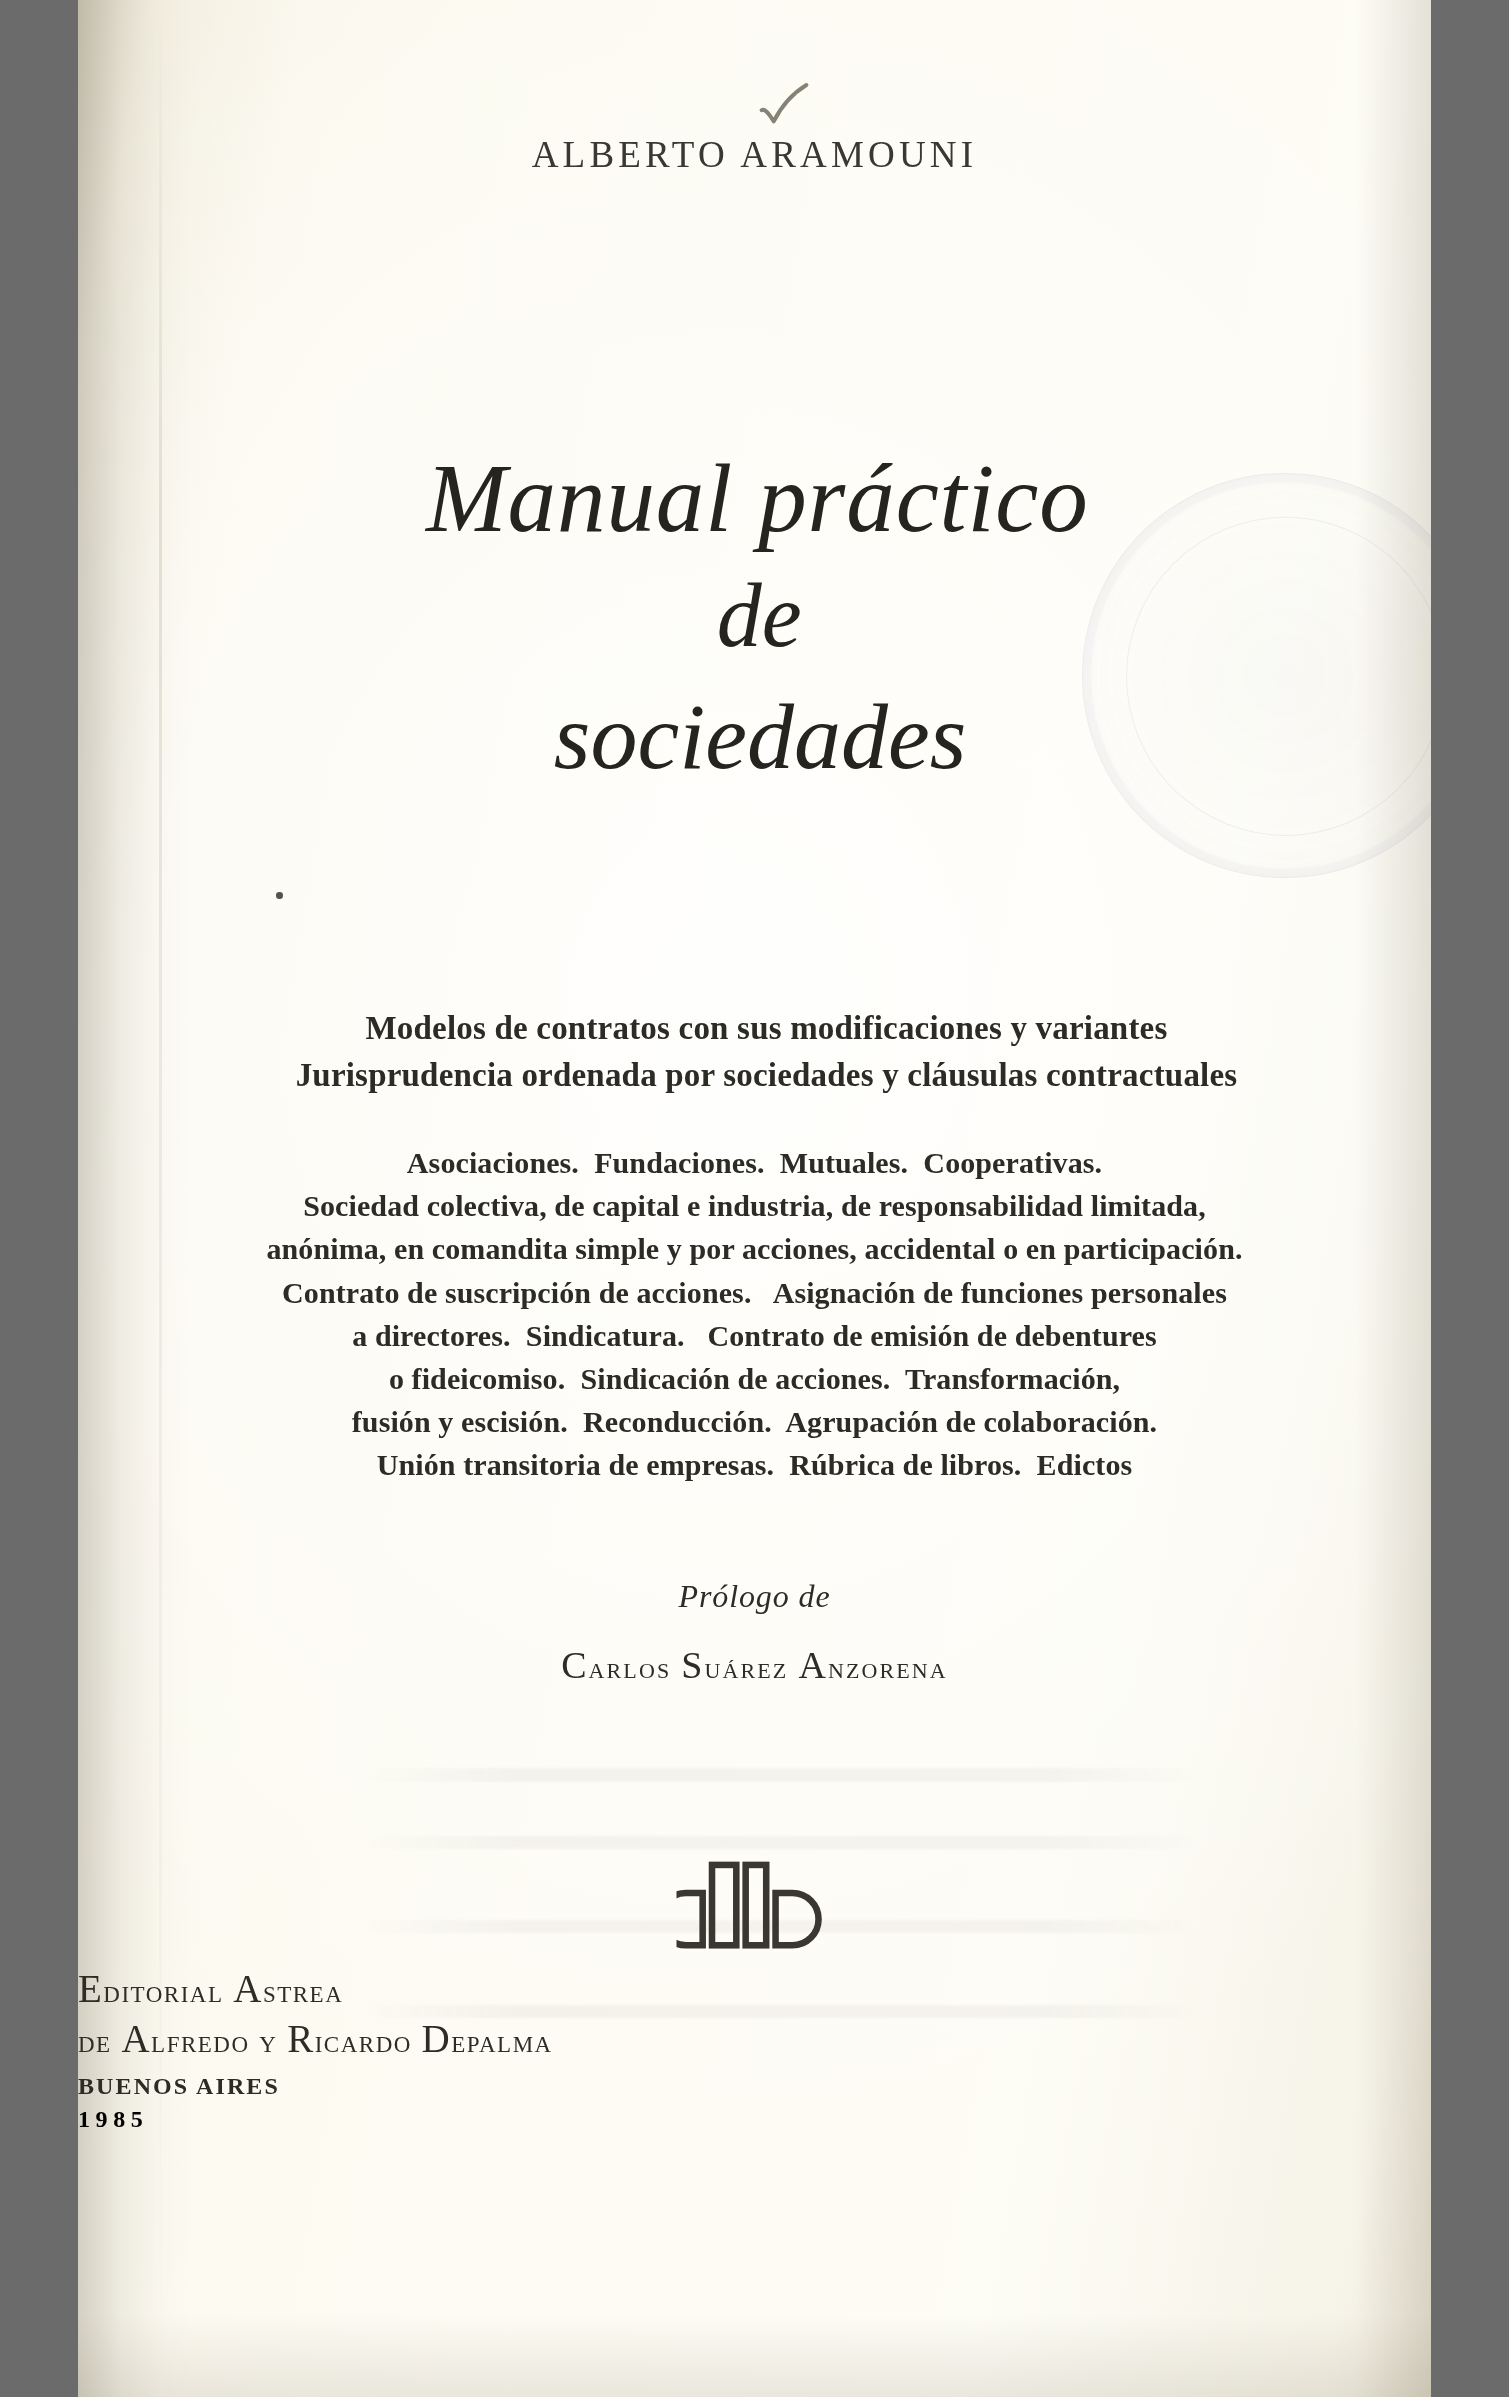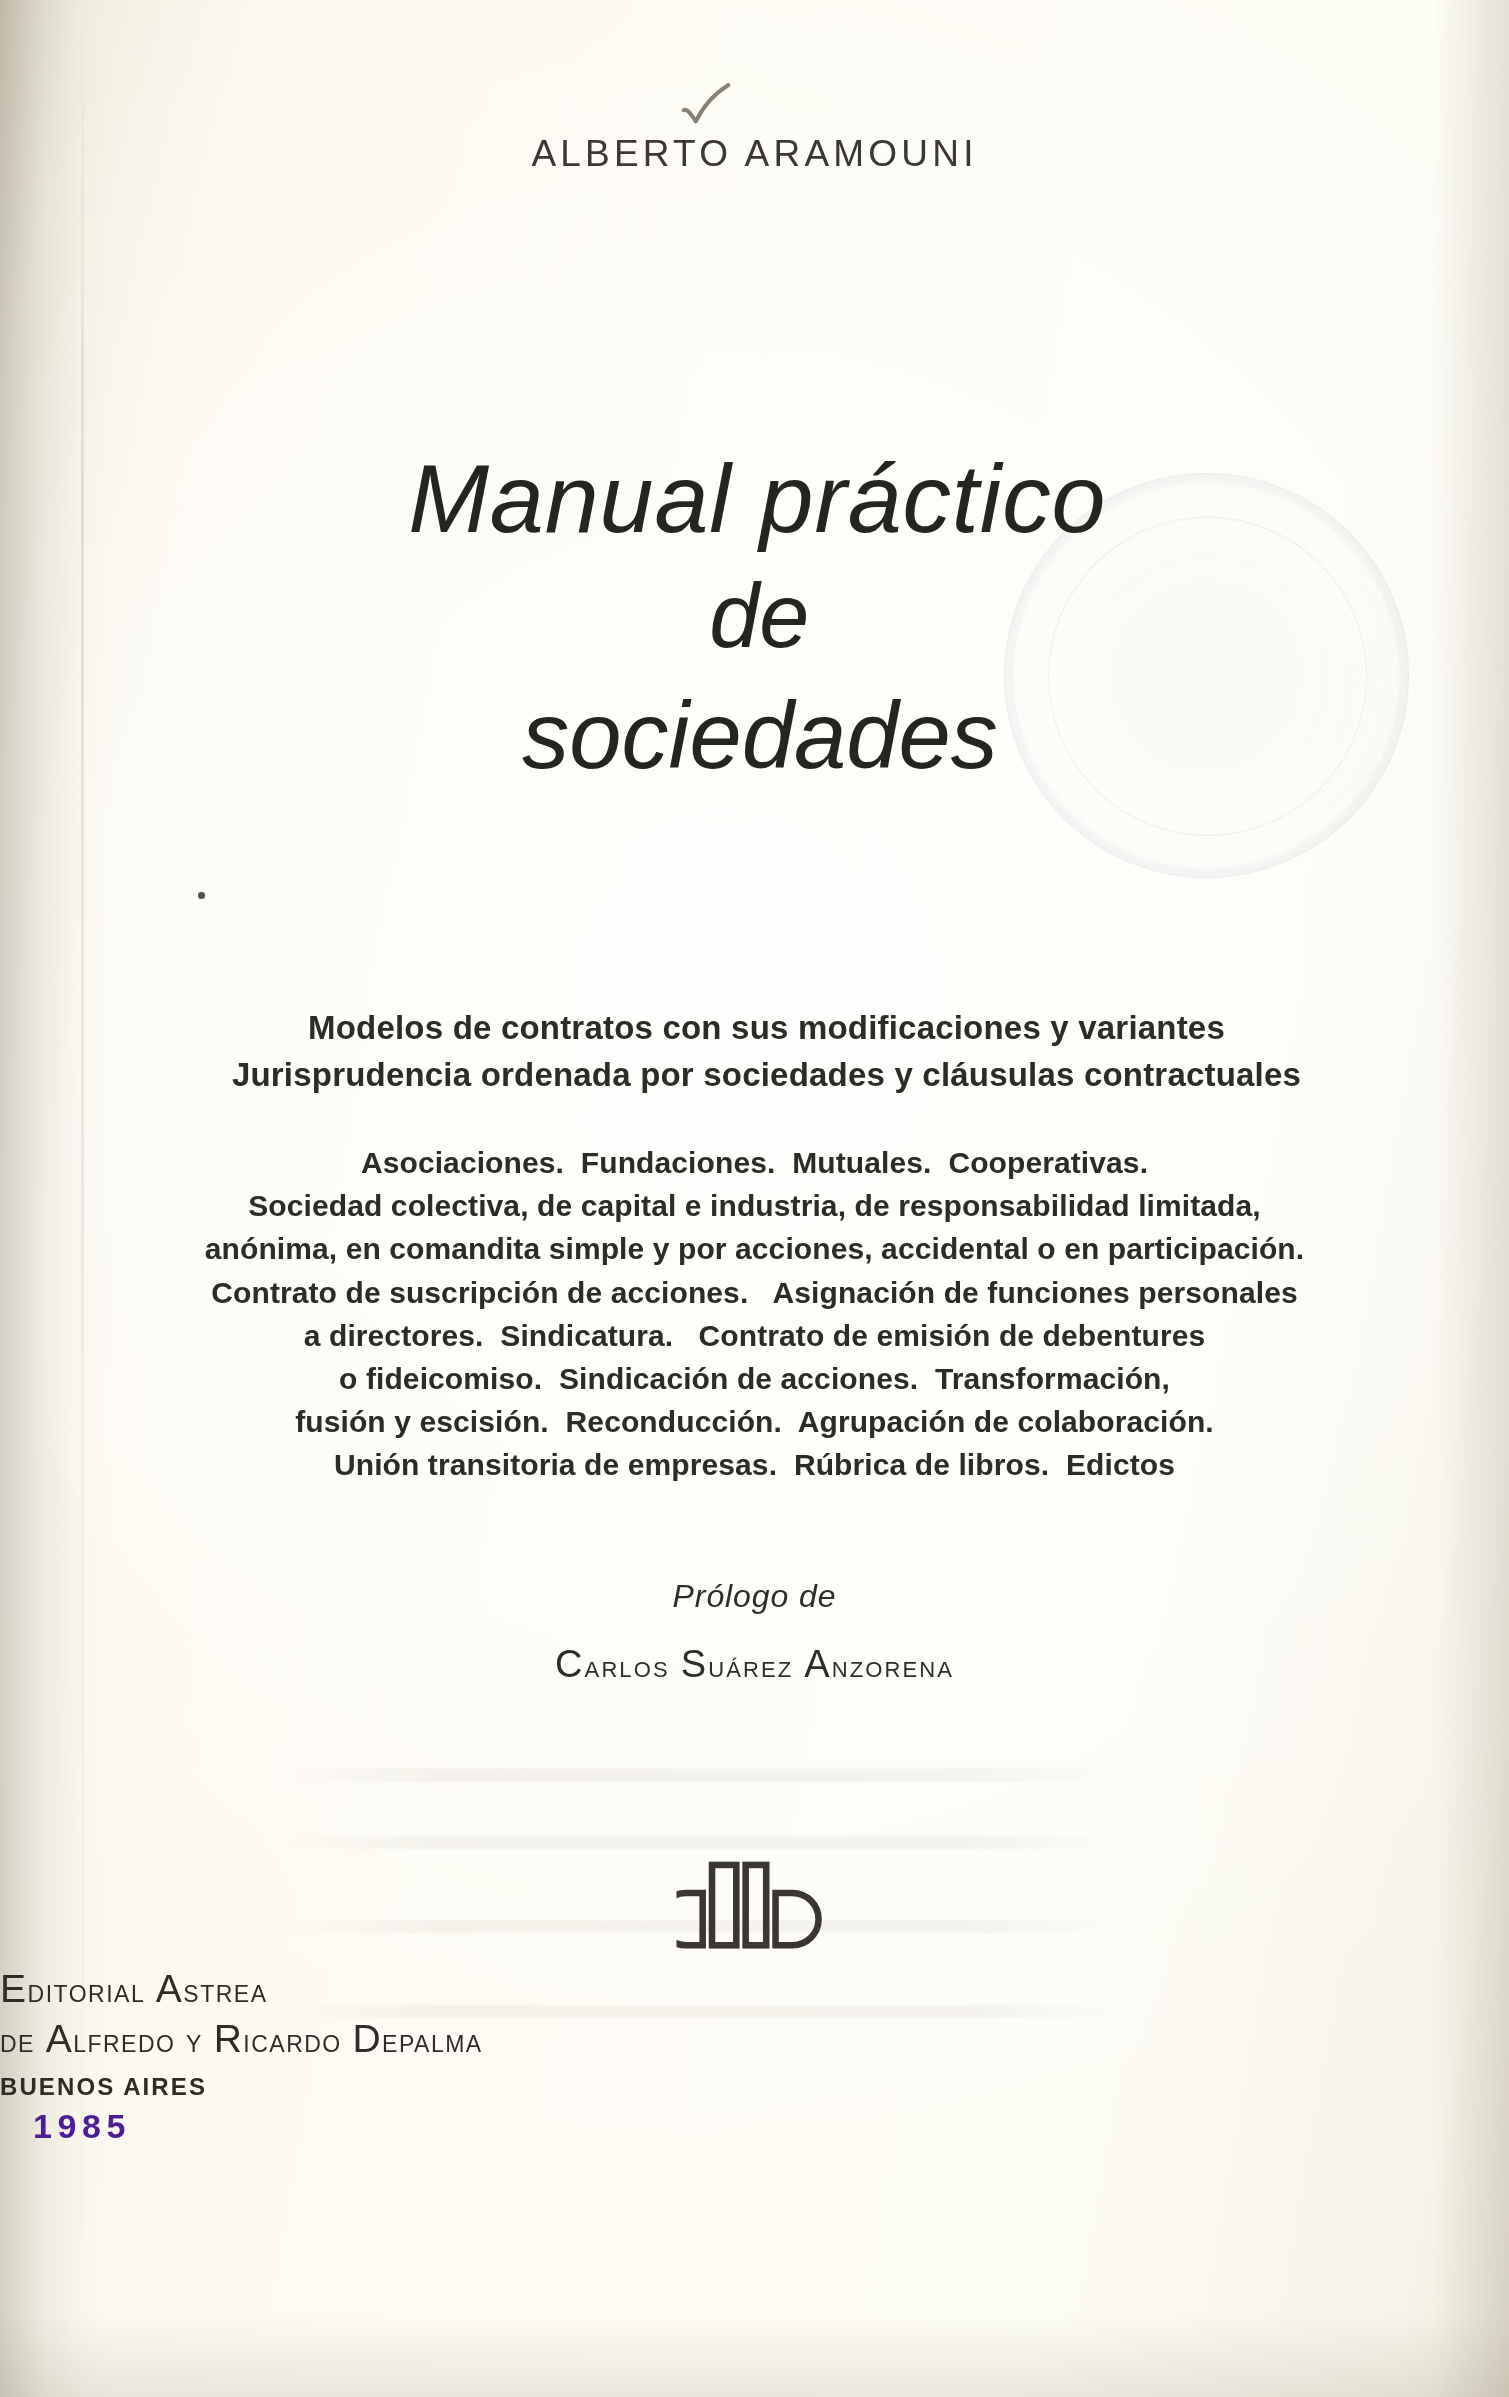--- a/index.html
+++ b/index.html
@@ -2,26 +2,26 @@
 <html style="font-size:15px"><head>
 <meta charset="utf-8">
 <style>
   html, body {
     margin: 0;
     padding: 0;
     background: #6b6b6b;
   }
   .page {
     position: relative;
-    width: 1509px;
+    width: 1353px;
     height: 2398px;
     margin: 0 auto;
     overflow: hidden;
     background: #fbf9f0;
-    font-family: Liberation Sans, sans-serif;
+    font-family: Liberation Serif, serif;
     color: #2e2c28;
   }
   
   .paper-tint {
     position: absolute;
     inset: 0;
     background:
       radial-gradient(ellipse 120% 80% at 48% 42%, rgba(255,255,255,0.85) 0%, rgba(255,255,255,0.0) 62%),
       linear-gradient(100deg, #ded9c9 0%, #f2eee0 4%, #fbf8ee 13%, #fdfbf3 45%, #fdfcf5 74%, #f6f3e8 94%, #ece7d9 100%);
     pointer-events: none;
@@ -247,25 +247,24 @@
   }
   .imprint-city {
     margin-top: 9.4px;
     font-size: 24px;
     font-weight: 700;
     letter-spacing: 2.1px;
     color: #2d2b26;
   }
   .imprint-year {
     margin-top: 5.6px;
-    font-size: 34px;
+    font-size: 24px;
     font-weight: 700;
     letter-spacing: 5.6px;
-    color: #4c1d95;
-    margin-left: 33px;
+    color: #000000;
   }
 
   
   .verso-ghost {
     position: absolute;
     left: 281px;
     top: 1761px;
     width: 843px;
     height: 394px;
     opacity: 0.05;

